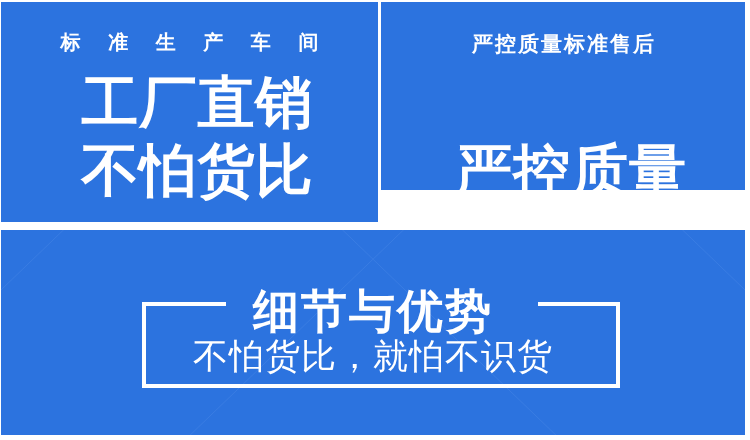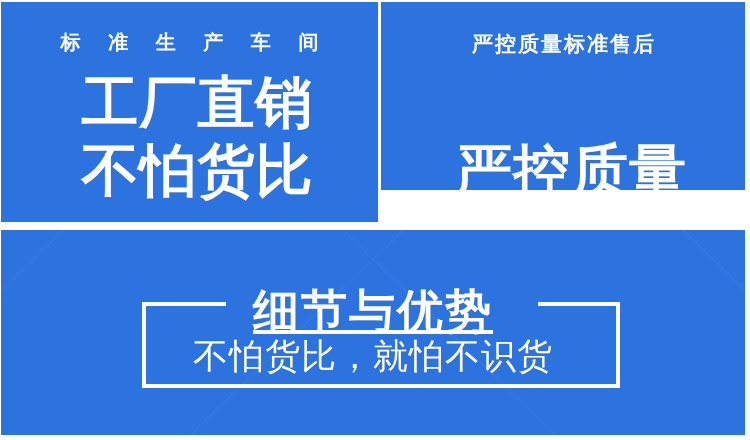--- a/index.html
+++ b/index.html
@@ -78,21 +78,20 @@
     position:absolute;
     left:0;right:0;
     top:58px;                
     text-align:center;
     color:#ffffff;
     font-weight:bold;
     font-size:46px;
     line-height:1;
     letter-spacing:2px;
     white-space:nowrap;
-    text-decoration:underline;
   }
   .section-sub{
     position:absolute;
     left:0;right:0;
     top:108px;               
     text-align:center;
     color:#ffffff;
     font-weight:normal;
     font-size:35px;
     line-height:1;

